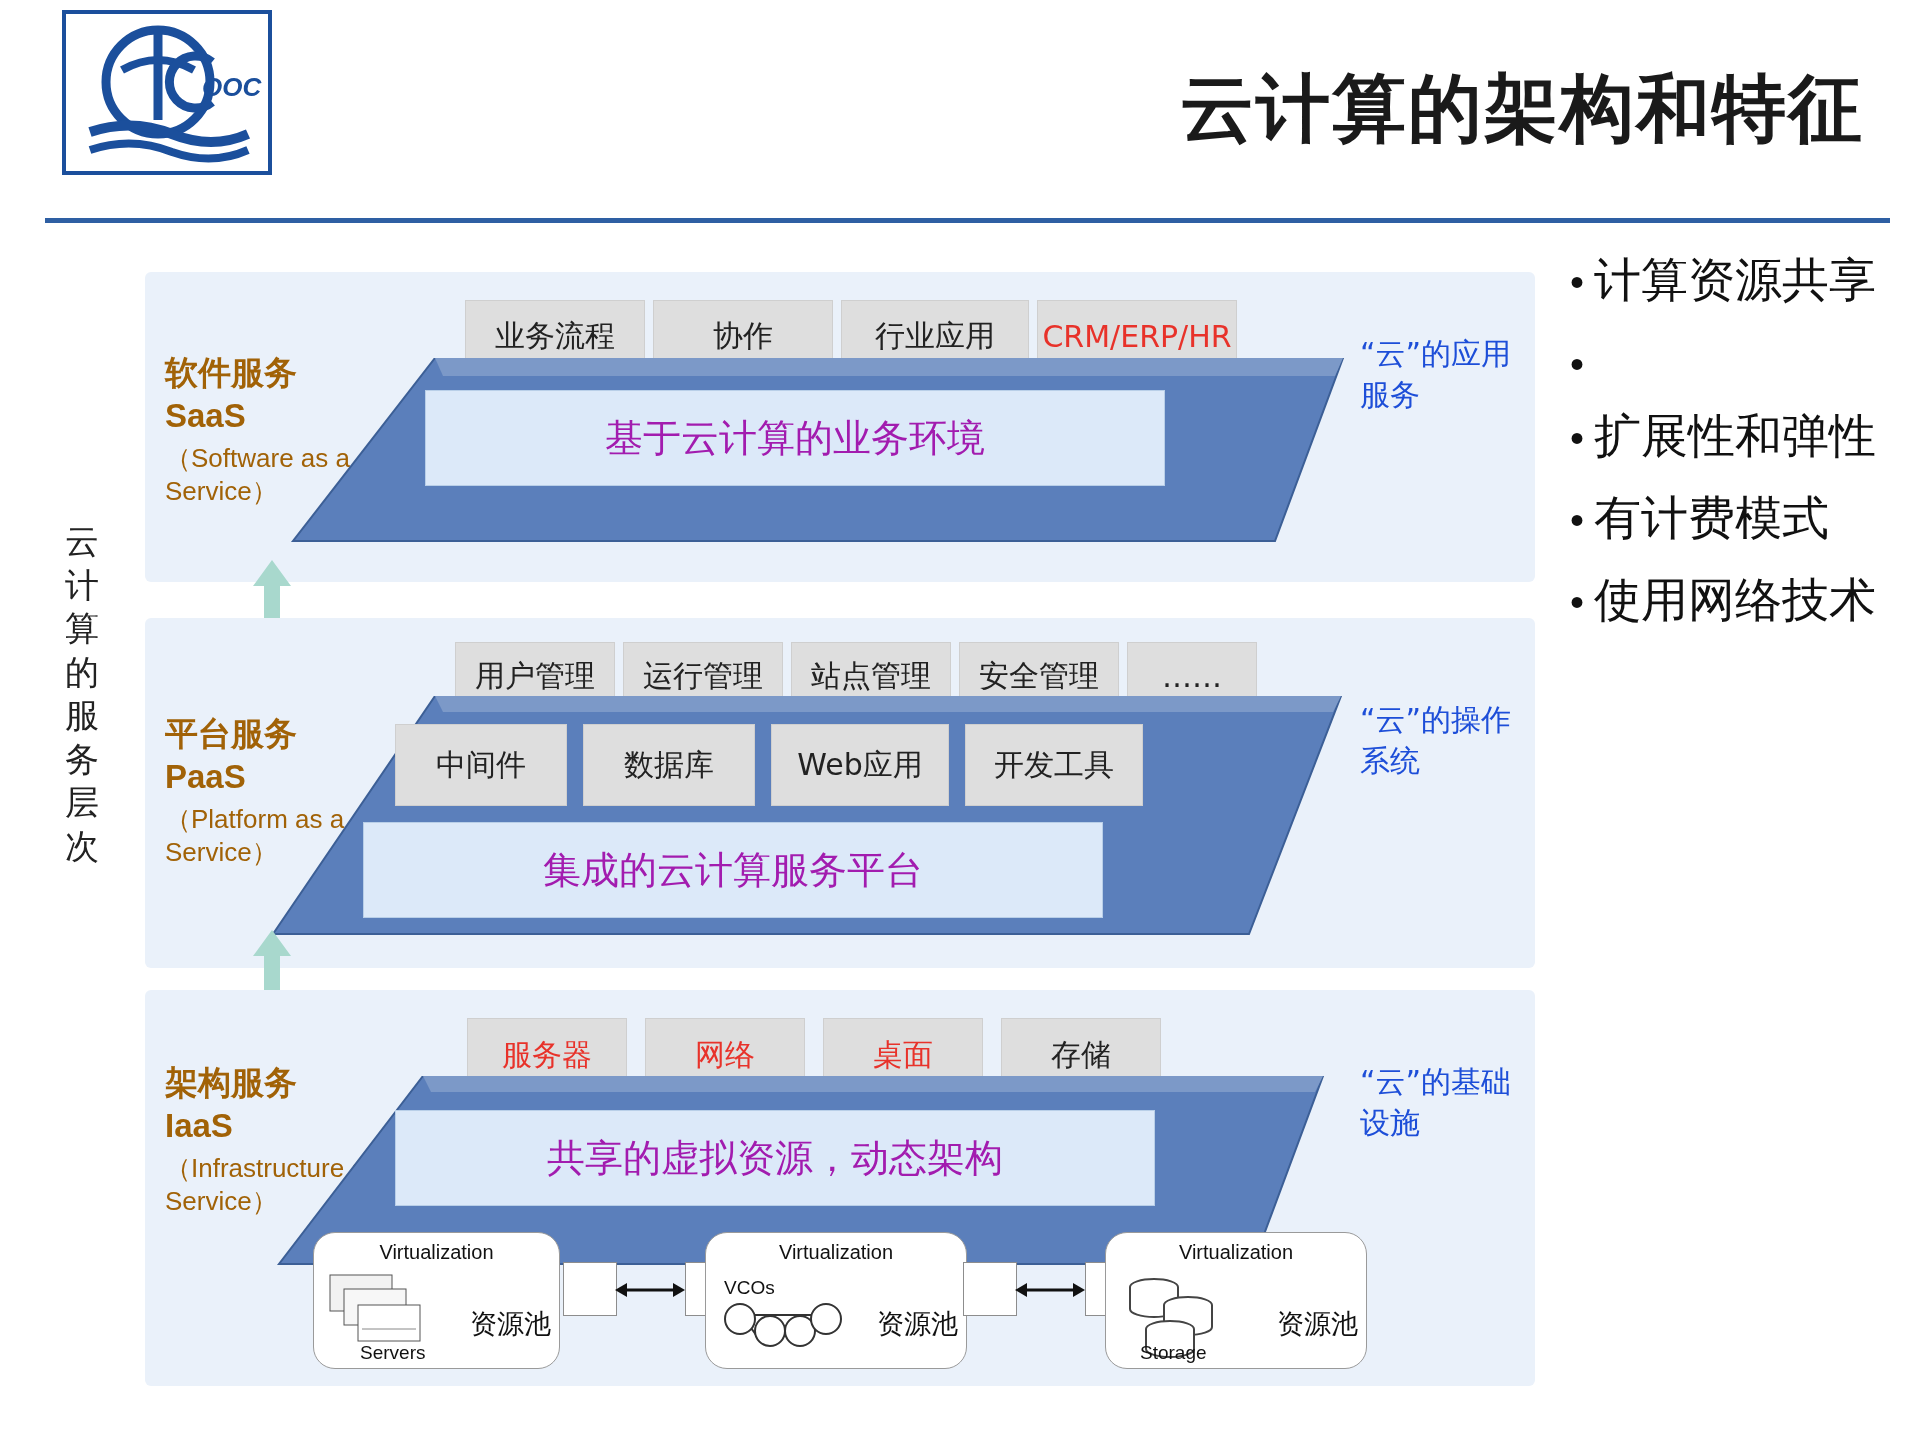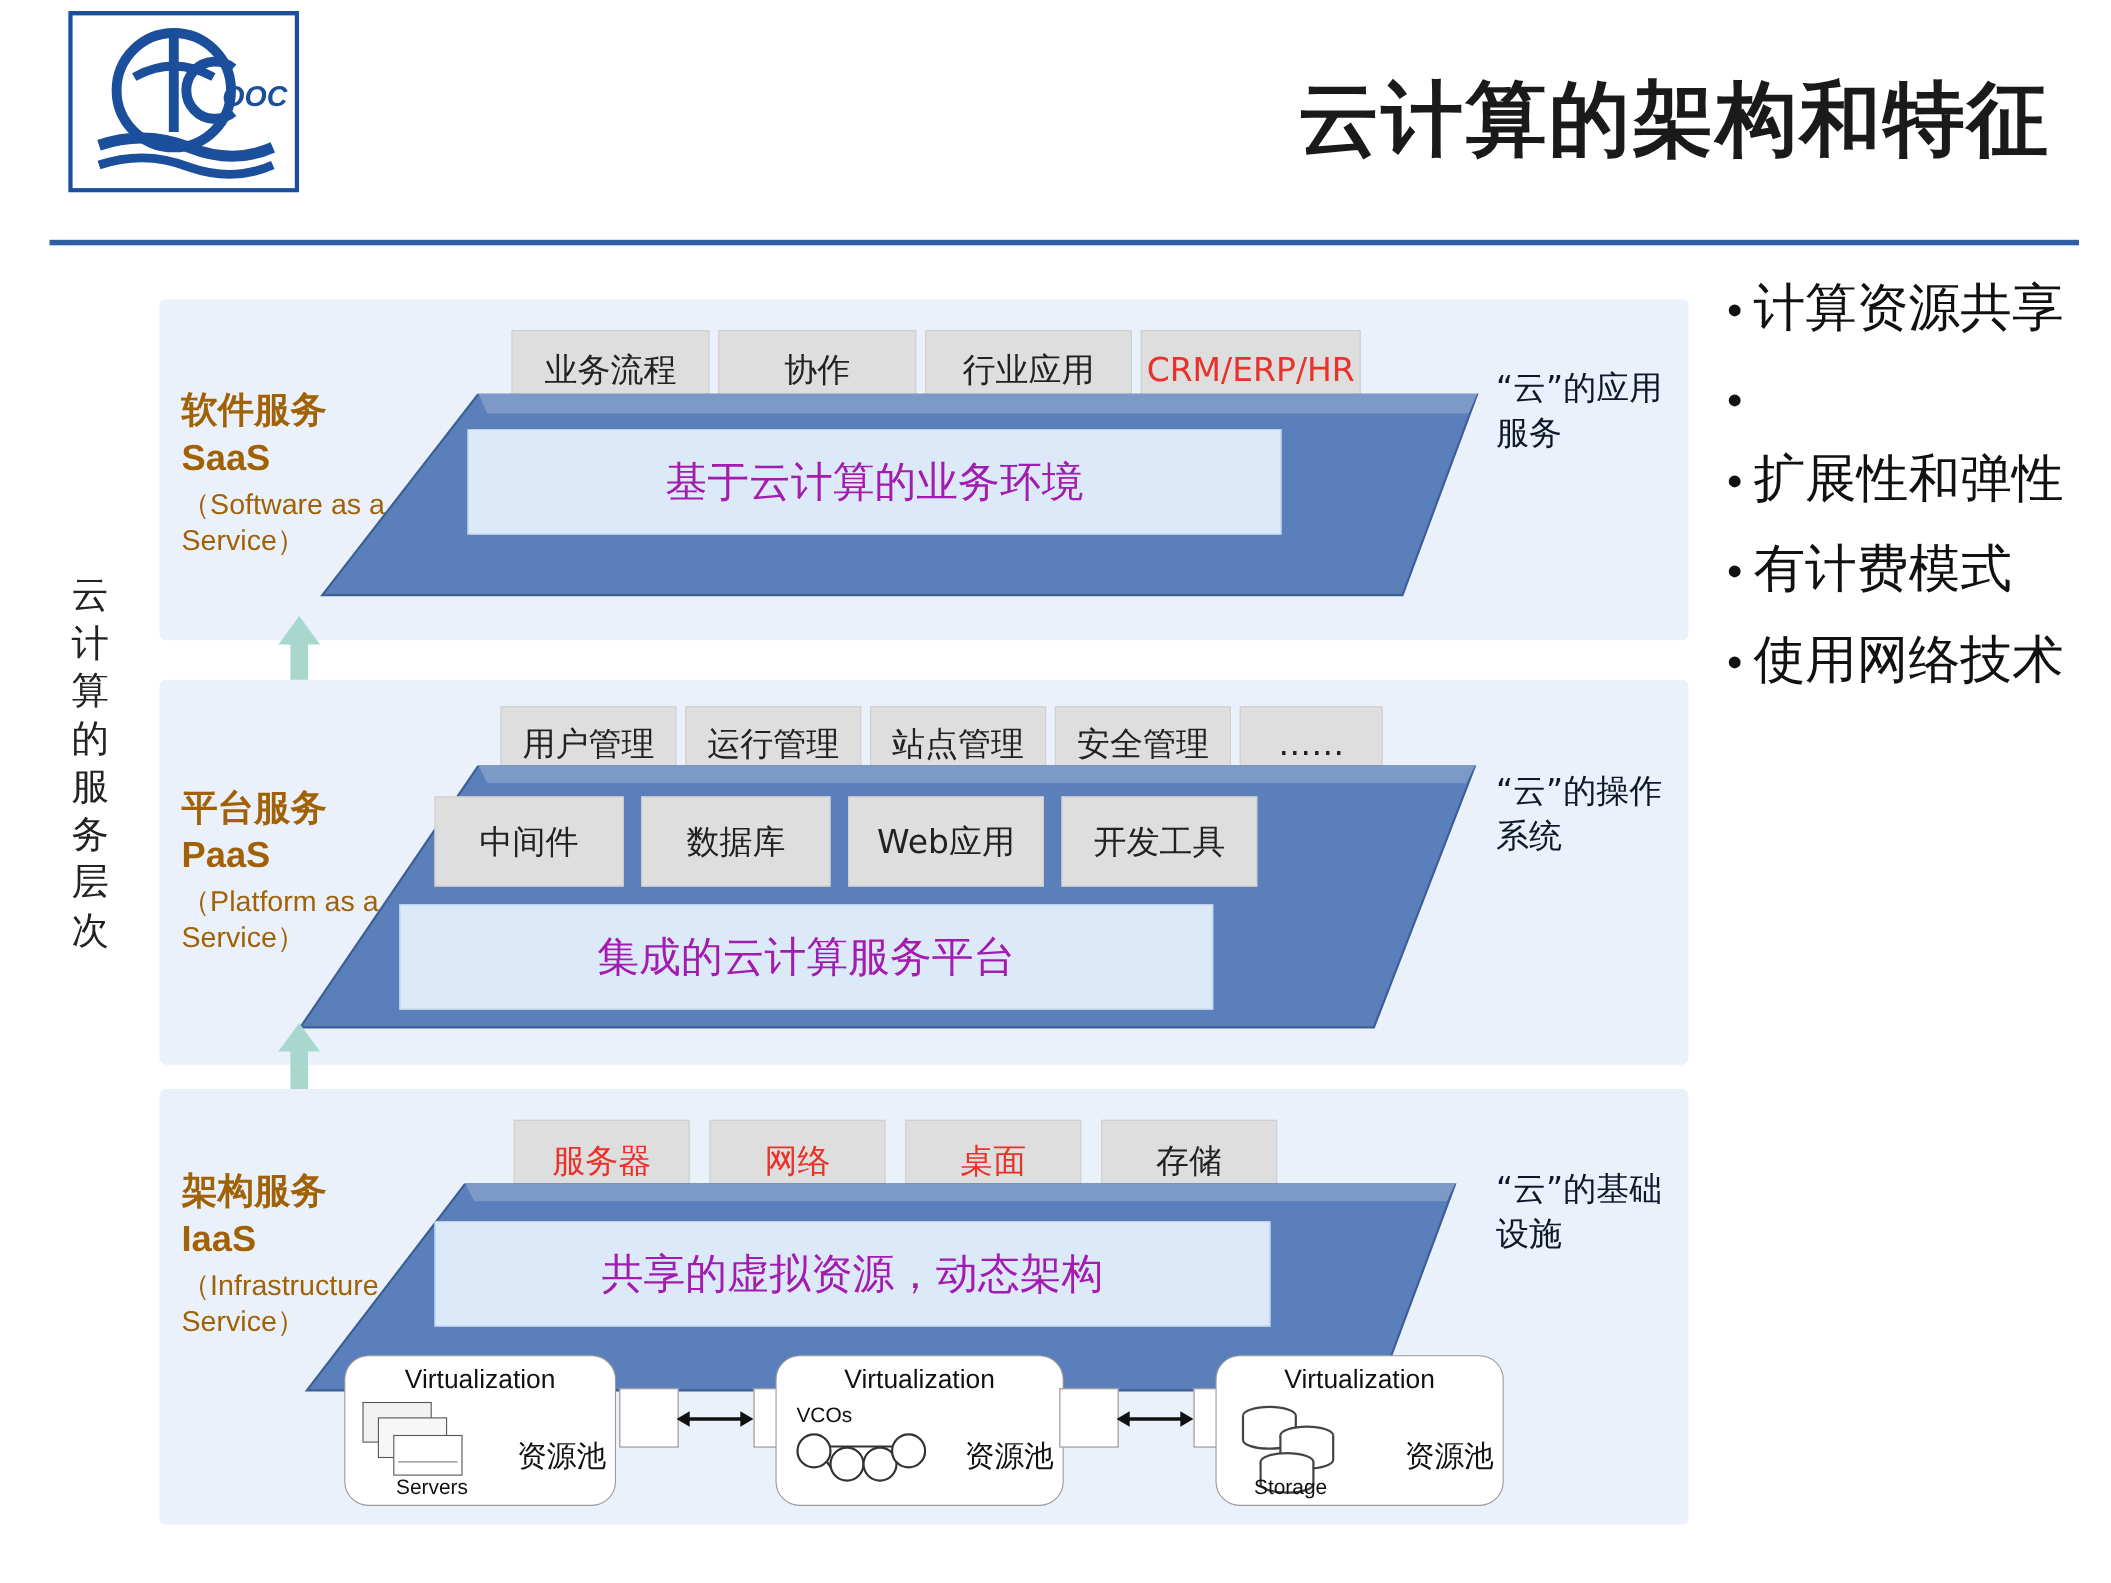--- a/index.html
+++ b/index.html
@@ -41,21 +41,21 @@
   #panel-saas{top:272px;height:310px;}
   #panel-paas{top:618px;height:350px;}
   #panel-iaas{top:990px;height:396px;}
   .layer-name{
     position:absolute;left:20px;width:250px;color:#a16207;
   }
   .layer-name .cn{font-size:33px;font-weight:bold;display:block;line-height:1.3;}
   .layer-name .ab{font-size:33px;font-weight:bold;display:block;line-height:1.3;}
   .layer-name .en{font-size:26px;display:block;line-height:1.28;margin-top:4px;}
   .right-label{
-    position:absolute;width:160px;color:#0f172a;font-size:30px;line-height:1.35;
+    position:absolute;width:160px;color:#1d4ed8;font-size:30px;line-height:1.35;
     font-family:"DejaVu Sans","Liberation Sans",serif;
   }
   
   .chip{
     position:absolute;background:#dedede;border:1px solid #cfcfcf;
     display:flex;align-items:center;justify-content:center;
     font-size:30px;color:#222;box-sizing:border-box;
     font-family:"DejaVu Sans","Liberation Sans",serif;
   }
   .chip.red{color:#e8322a;}
@@ -71,21 +71,21 @@
   }
   
   .up-arrow{position:absolute;width:38px;}
   
   .pool{
     position:absolute;width:245px;height:135px;
     border:1.5px solid #9a9a9a;border-radius:22px;background:#fff;
   }
   .pool .vt{
     position:absolute;top:8px;left:0;width:100%;text-align:center;
-    font-size:24px;color:#111;
+    font-size:20px;color:#111;
     font-family:"Liberation Sans",sans-serif;
   }
   .pool .plabel{
     position:absolute;right:8px;bottom:26px;font-size:27px;color:#111;
     font-family:"DejaVu Sans","Liberation Sans",serif;
   }
   .smallbox{
     position:absolute;width:52px;height:52px;border:1.5px solid #8d8d8d;background:#fff;
   }
   .connector{position:absolute;}

